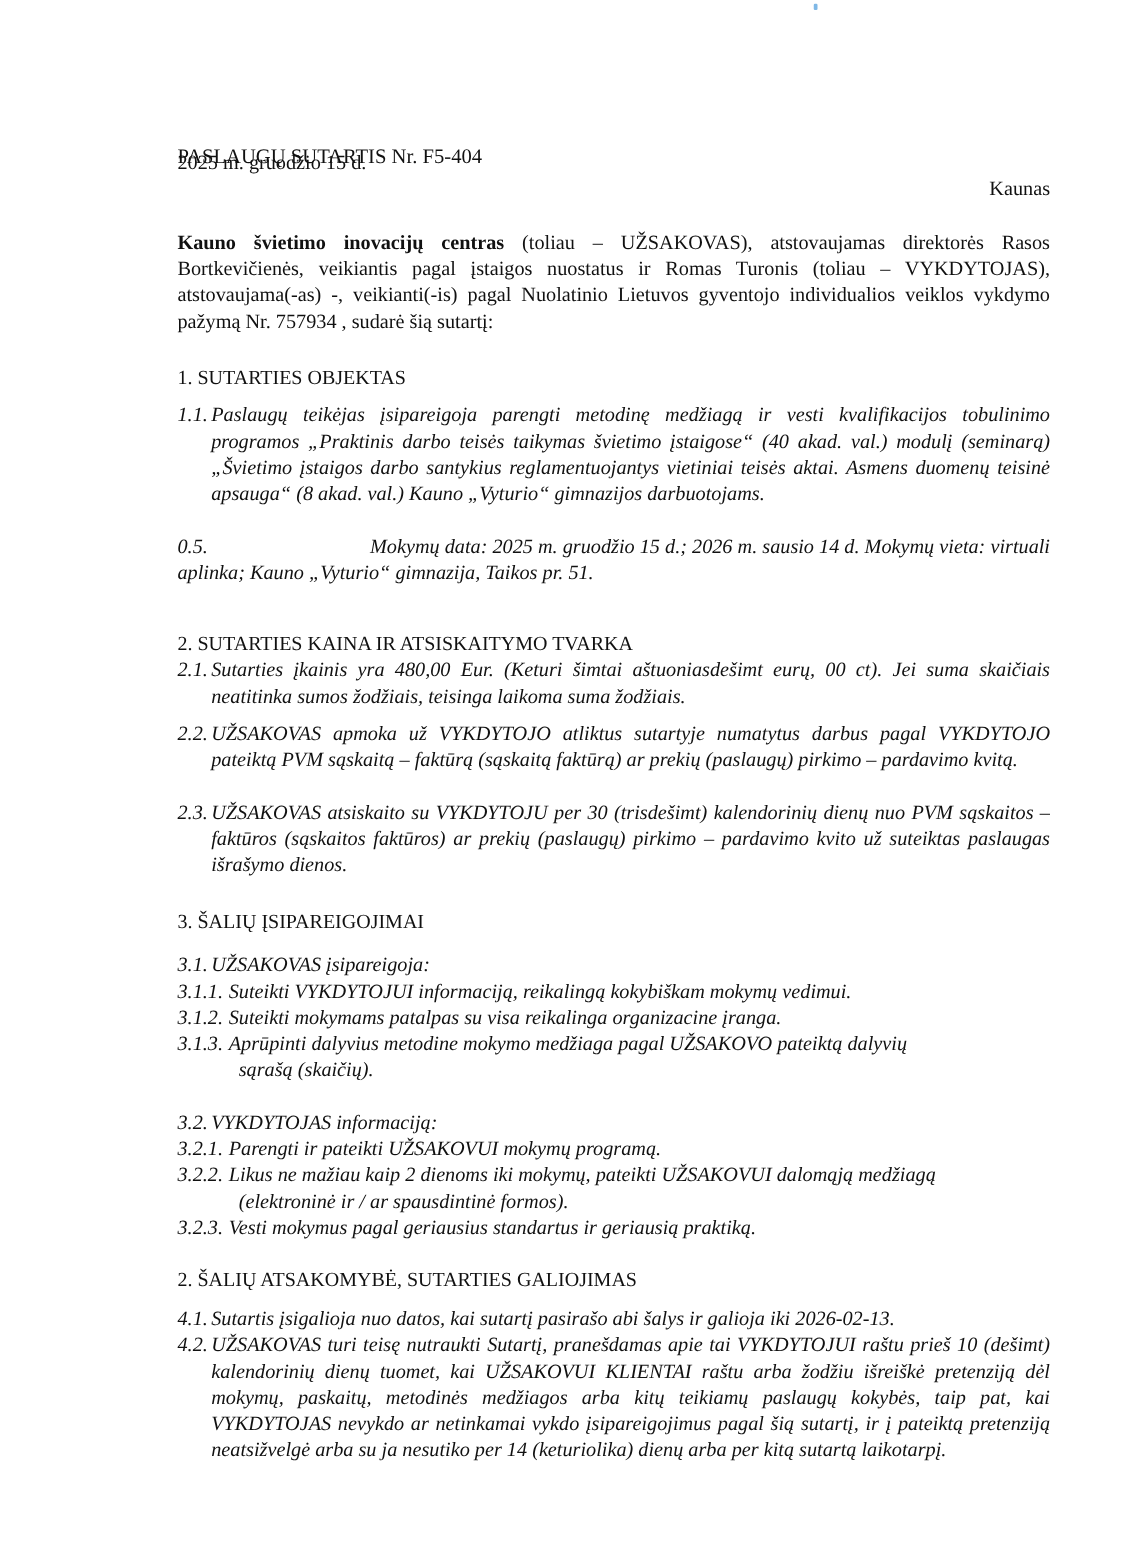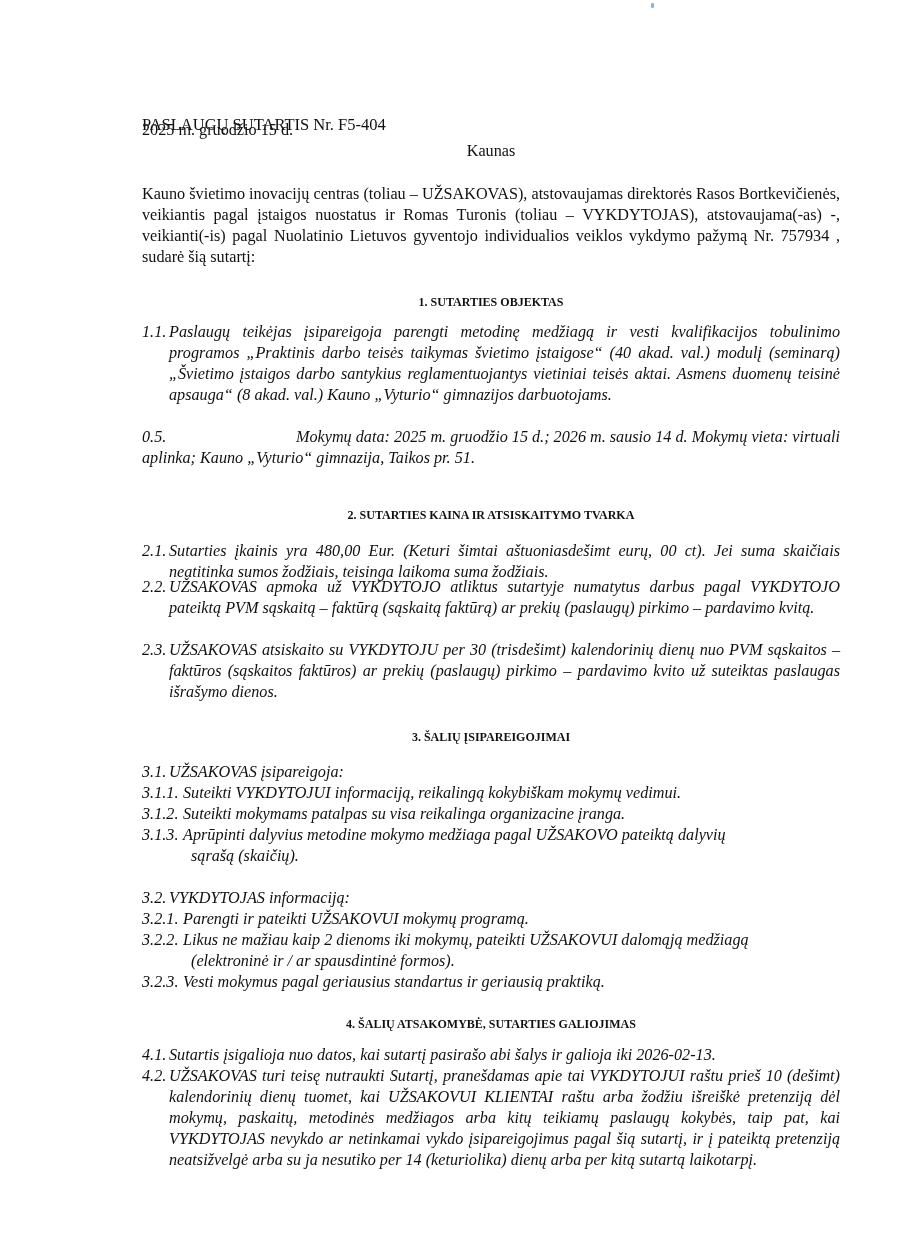--- a/index.html
+++ b/index.html
@@ -5,24 +5,24 @@
   html, body { margin: 0; padding: 0; background: #ffffff; }
   body {
     width: 898px; height: 1248px; position: relative; overflow: hidden;
     font-family: "Liberation Serif", "DejaVu Serif", serif;
     color: #111; font-size: 16.2px; line-height: 21px;
   }
   .dot { position: absolute; left: 651px; top: 3px; width: 3px; height: 5px; background: #7fb8e6; border-radius: 1px; }
   .page { position: absolute; left: 142px; top: 0; width: 698px; }
   .title { position: absolute; top: 78px; left: 0; width: 100%; text-align: left; font-weight: normal; font-size: 16.5px; margin-top: 36px; }
   .date { position: absolute; top: 120px; left: 0; width: 100%; text-align: left; }
-  .city { position: absolute; top: 141px; left: 0; width: 100%; text-align: center; }
+  .city { position: absolute; top: 141px; left: 0; width: 100%; text-align: right; }
   .intro { position: absolute; top: 184px; left: 0; width: 100%; text-align: justify; text-align-last: left; }
-  .intro b { font-weight: normal; }
-  .sec-h { position: absolute; left: 0; width: 100%; text-align: center; font-weight: bold; font-size: 12px; }
+  .intro b { font-weight: bold; }
+  .sec-h { position: absolute; left: 0; width: 100%; text-align: left; font-weight: normal; font-size: 16px; }
   .item { position: absolute; left: 0; width: 100%; font-style: italic; }
   .item .num { position: absolute; left: 0; top: 0; }
   .item .txt { display: block; padding-left: 27px; text-align: justify; }
   .just-last { text-align-last: left; }
 </style>
 </head>
 <body>
 
 <div class="dot"></div>
 
@@ -40,21 +40,21 @@
   </div>
   <div class="item" style="top:427px">
     <span class="num">0.5.</span>
     <span class="txt" style="text-align:right">Mokymų data: 2025 m. gruodžio 15 d.; 2026 m. sausio 14 d. Mokymų vieta: virtuali</span>
   </div>
   <div class="item" style="top:448px">
     <span>aplinka; Kauno „Vyturio“ gimnazija, Taikos pr. 51.</span>
   </div>
 
   <div class="sec-h" style="top:505px">2. SUTARTIES KAINA IR ATSISKAITYMO TVARKA</div>
-  <div class="item" style="top:541px">
+  <div class="item" style="top:526px">
     <span class="num">2.1.</span>
     <span class="txt just-last">Sutarties įkainis yra  480,00 Eur. (Keturi šimtai aštuoniasdešimt eurų, 00 ct). Jei suma skaičiais neatitinka sumos žodžiais, teisinga laikoma suma žodžiais.</span>
   </div>
   <div class="item" style="top:577px">
     <span class="num">2.2.</span>
     <span class="txt just-last">UŽSAKOVAS apmoka už VYKDYTOJO atliktus sutartyje numatytus darbus pagal VYKDYTOJO pateiktą PVM sąskaitą – faktūrą (sąskaitą faktūrą) ar prekių (paslaugų) pirkimo – pardavimo kvitą.</span>
   </div>
   <div class="item" style="top:640px">
     <span class="num">2.3.</span>
     <span class="txt just-last">UŽSAKOVAS atsiskaito su VYKDYTOJU per 30 (trisdešimt) kalendorinių dienų nuo PVM sąskaitos – faktūros (sąskaitos faktūros) ar prekių (paslaugų) pirkimo – pardavimo kvito už suteiktas paslaugas išrašymo dienos.</span>
@@ -94,21 +94,21 @@
     <span class="txt" style="padding-left:41px">Likus ne mažiau kaip 2 dienoms iki mokymų, pateikti UŽSAKOVUI dalomąją medžiagą</span>
   </div>
   <div class="item" style="top:951px; padding-left:49px">
     <span>(elektroninė ir / ar spausdintinė formos).</span>
   </div>
   <div class="item" style="top:972px">
     <span class="num">3.2.3.</span>
     <span class="txt" style="padding-left:41px">Vesti mokymus pagal geriausius standartus ir geriausią praktiką.</span>
   </div>
 
-  <div class="sec-h" style="top:1014px">4. ŠALIŲ ATSAKOMYBĖ, SUTARTIES GALIOJIMAS</div>
+  <div class="sec-h" style="top:1014px">2. ŠALIŲ ATSAKOMYBĖ, SUTARTIES GALIOJIMAS</div>
   <div class="item" style="top:1045px">
     <span class="num">4.1.</span>
     <span class="txt">Sutartis įsigalioja nuo datos, kai sutartį pasirašo abi šalys ir galioja iki 2026-02-13.</span>
   </div>
   <div class="item" style="top:1066px">
     <span class="num">4.2.</span>
     <span class="txt just-last">UŽSAKOVAS turi teisę nutraukti Sutartį, pranešdamas apie tai VYKDYTOJUI raštu prieš 10 (dešimt) kalendorinių dienų tuomet, kai UŽSAKOVUI KLIENTAI raštu arba žodžiu išreiškė pretenziją dėl mokymų, paskaitų, metodinės medžiagos arba kitų teikiamų paslaugų kokybės, taip pat, kai VYKDYTOJAS nevykdo ar netinkamai vykdo įsipareigojimus pagal šią sutartį, ir į pateiktą pretenziją neatsižvelgė arba su ja nesutiko per 14 (keturiolika) dienų arba per kitą sutartą laikotarpį.</span>
   </div>
 </div>
 

